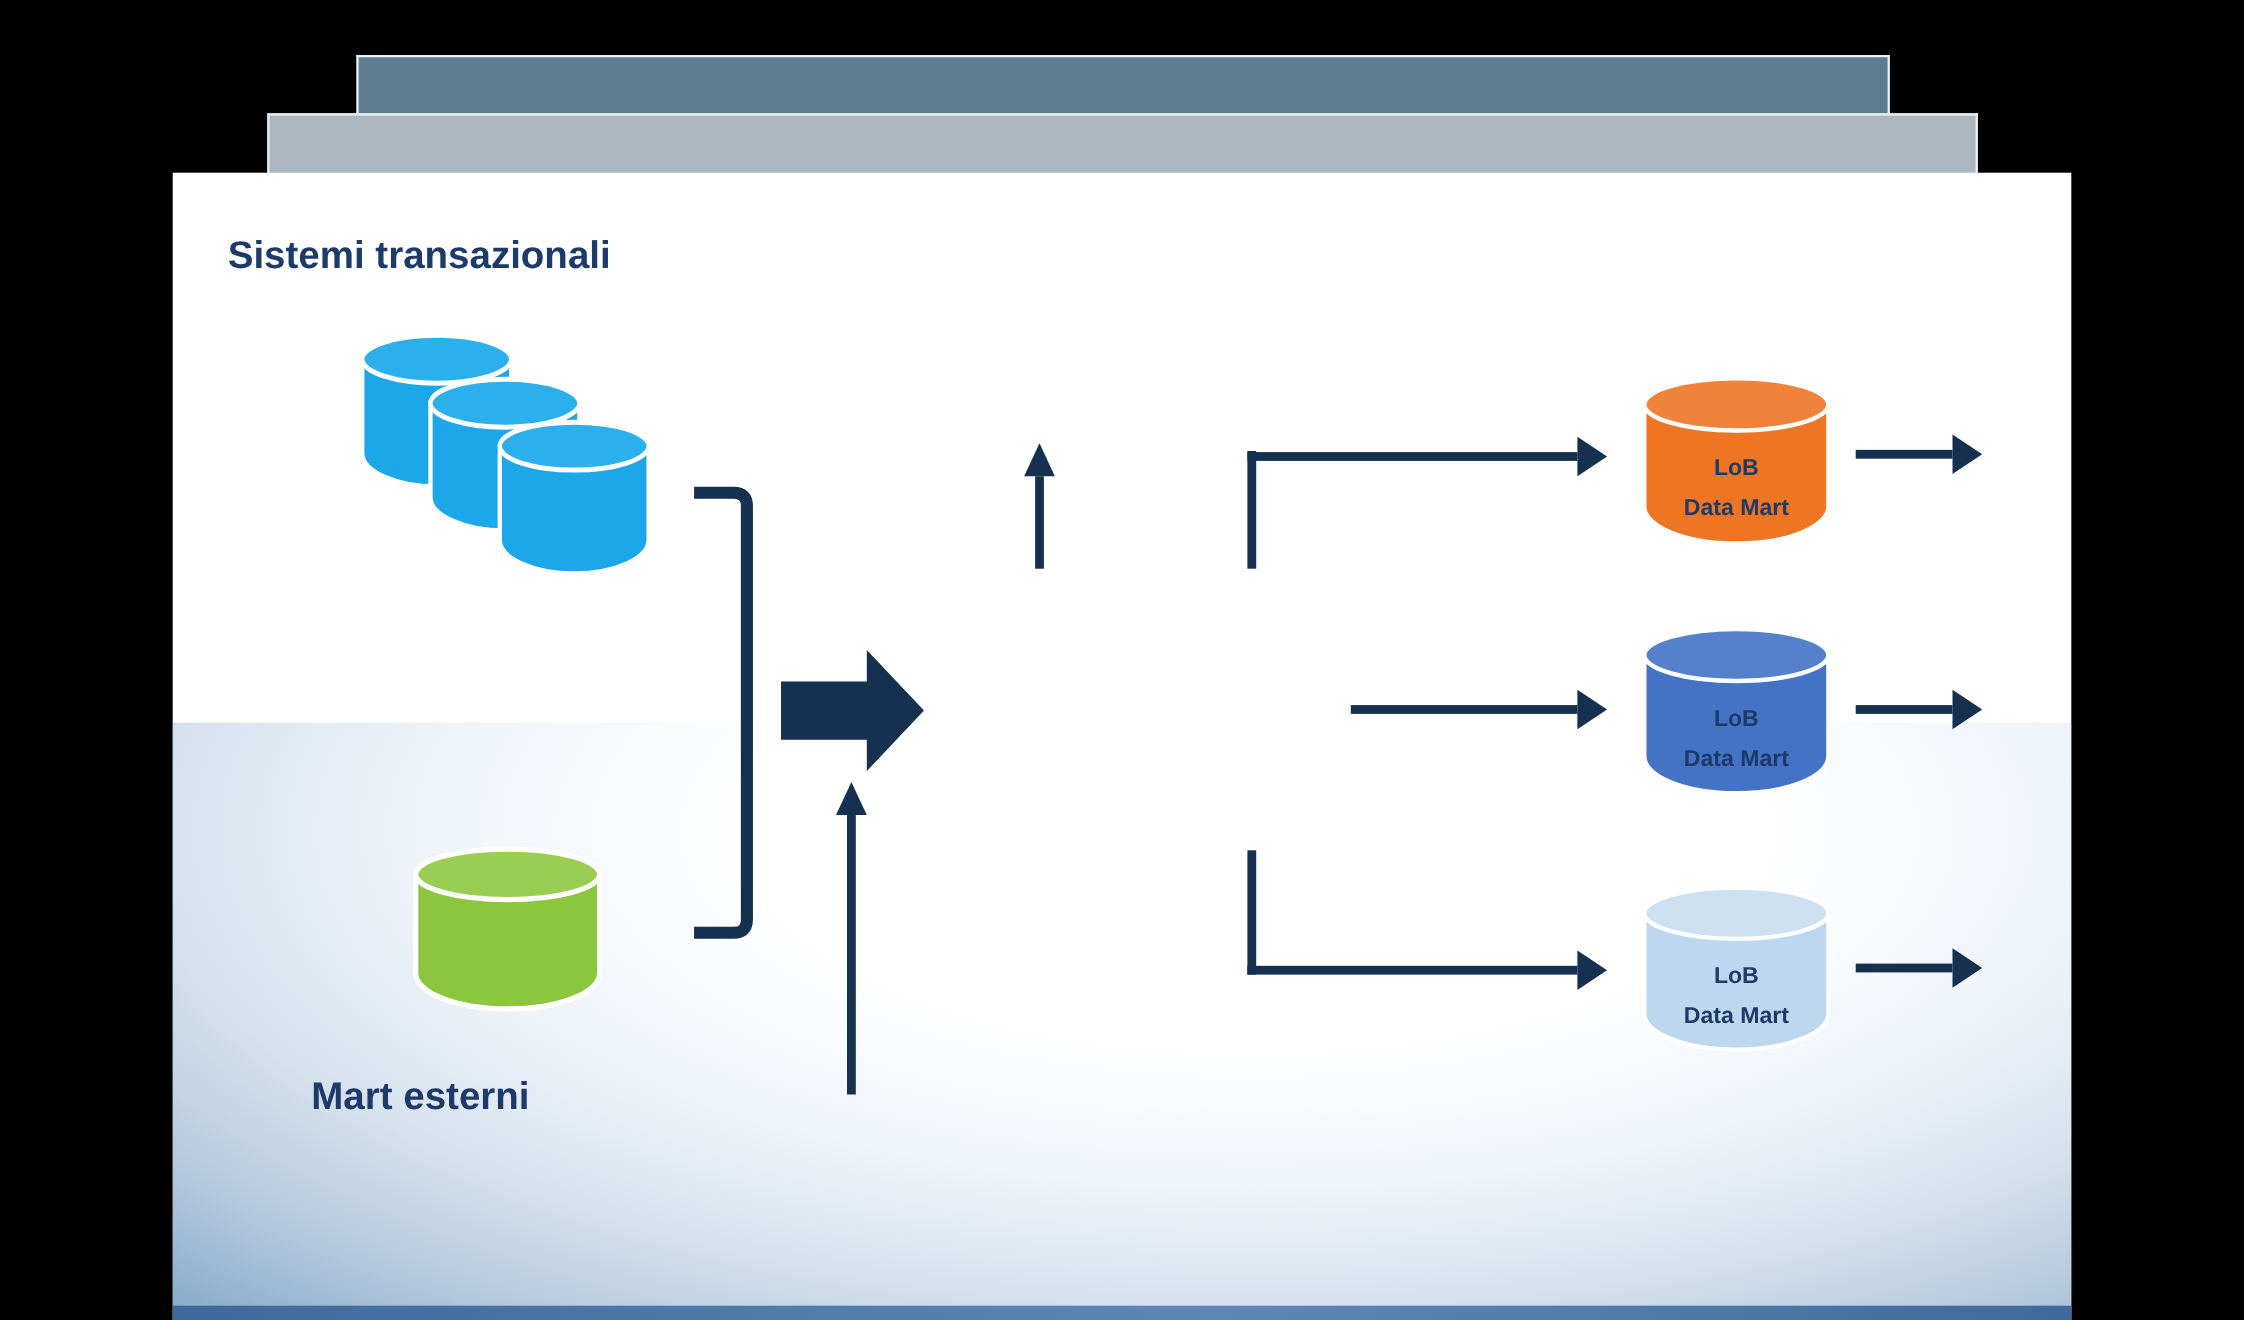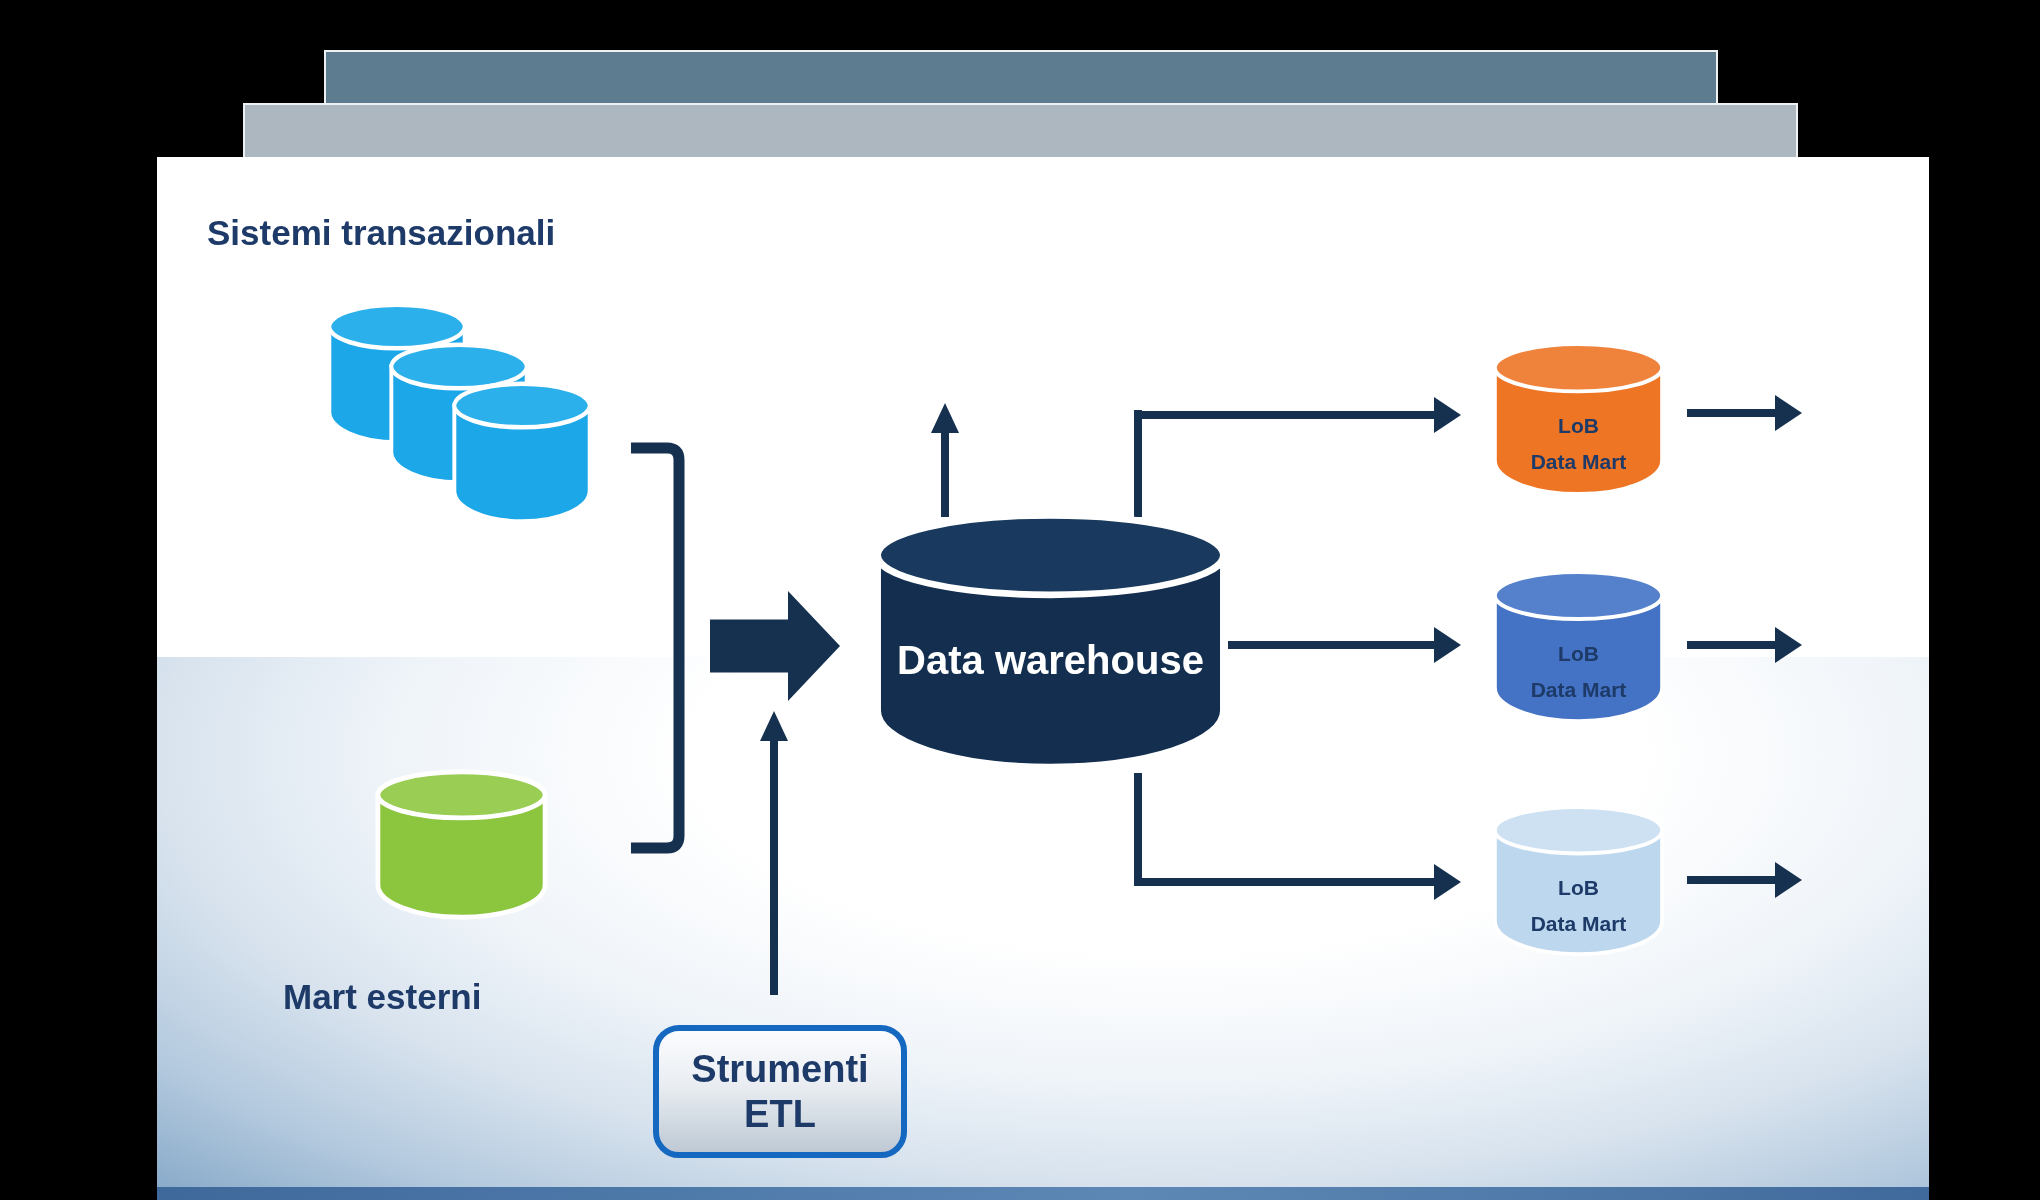--- a/index.html
+++ b/index.html
@@ -6,21 +6,21 @@
   body{width:2040px;height:1200px;position:relative;overflow:hidden;
        font-family:"Liberation Sans", sans-serif;}
   .stage{position:absolute;left:0;top:0;width:2040px;height:1200px;}
 
   
   .bar{position:absolute;border:2px solid #eef1f4;border-bottom:none;box-sizing:border-box;}
   .bar-dark{left:324px;top:50px;width:1394px;height:56px;background:#5e7c90;}
   .bar-light{left:243px;top:103px;width:1555px;height:57px;background:#adb7c0;}
 
   .page{position:absolute;left:157px;top:157px;width:1726px;height:1043px;
-        background:#ffffff;overflow:hidden;padding-left:46px;}
+        background:#ffffff;overflow:hidden;}
 
   
   .glow{position:absolute;left:0;right:0;top:500px;bottom:0;z-index:0;
     background:radial-gradient(ellipse 95% 130% at 57% 18%,
       #ffffff 0%, #ffffff 28%, #eff4f9 46%, #d8e3ee 60%,
       #b3c9de 74%, #88aac9 86%, #64головnot 0%, #5a80a8 100%);}
   .glow{background:radial-gradient(ellipse 95% 130% at 57% 18%,
       #ffffff 0%, #ffffff 28%, #eff4f9 46%, #d8e3ee 60%,
       #b3c9de 74%, #88aac9 86%, #5a80a8 100%);}
   .bottom-strip{position:absolute;left:0;right:0;bottom:0;height:13px;z-index:2;
@@ -115,27 +115,20 @@
 
     <div class="block-arrow"></div>
 
     <div class="line" style="left:613px;top:580px;width:8px;height:258px;"></div>
     <div class="head up" style="left:603px;top:554px;"></div>
 
     <div class="line" style="left:784px;top:276px;width:8px;height:84px;"></div>
     <div class="head up" style="left:774px;top:246px;"></div>
 
 
-    <div class="node cyl c-wh">
-      <svg viewBox="0 0 180 160" preserveAspectRatio="none">
-        <path d="M3,26 L3,120 A87,34 0 0 0 177,120 L177,26 Z" fill="#132e4e" stroke="#ffffff" stroke-width="4"></path>
-        <ellipse cx="90" cy="26" rx="87" ry="24" fill="#193a5e" stroke="#ffffff" stroke-width="4"></ellipse>
-      </svg>
-      <div class="caption">Data warehouse</div>
-    </div>
 
     <div class="line" style="left:977px;top:253px;width:8px;height:107px;"></div>
     <div class="line" style="left:977px;top:254px;width:300px;height:8px;"></div>
     <div class="head right" style="left:1277px;top:240px;"></div>
 
     <div class="line" style="left:1071px;top:484px;width:206px;height:8px;"></div>
     <div class="head right" style="left:1277px;top:470px;"></div>
 
     <div class="line" style="left:977px;top:616px;width:8px;height:113px;"></div>
     <div class="line" style="left:977px;top:721px;width:300px;height:8px;"></div>
@@ -174,18 +167,14 @@
       </div>
     </div>
 
     <div class="line" style="left:1530px;top:252px;width:88px;height:8px;"></div>
     <div class="head right" style="left:1618px;top:238px;"></div>
     <div class="line" style="left:1530px;top:484px;width:88px;height:8px;"></div>
     <div class="head right" style="left:1618px;top:470px;"></div>
     <div class="line" style="left:1530px;top:719px;width:88px;height:8px;"></div>
     <div class="head right" style="left:1618px;top:705px;"></div>
 
-    <div class="etl-box">
-      <div>Strumenti</div>
-      <div>ETL</div>
-    </div>
   </div>
 </div>
 
 </body></html>

